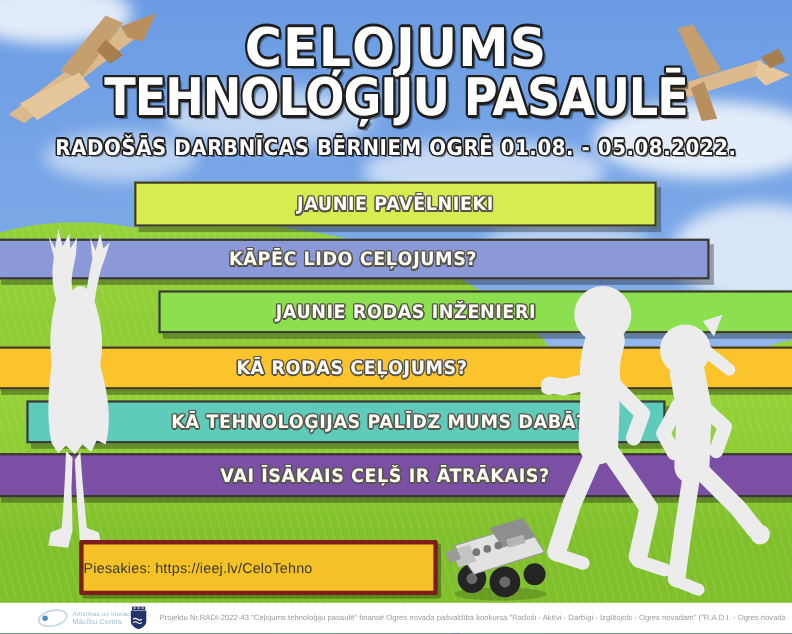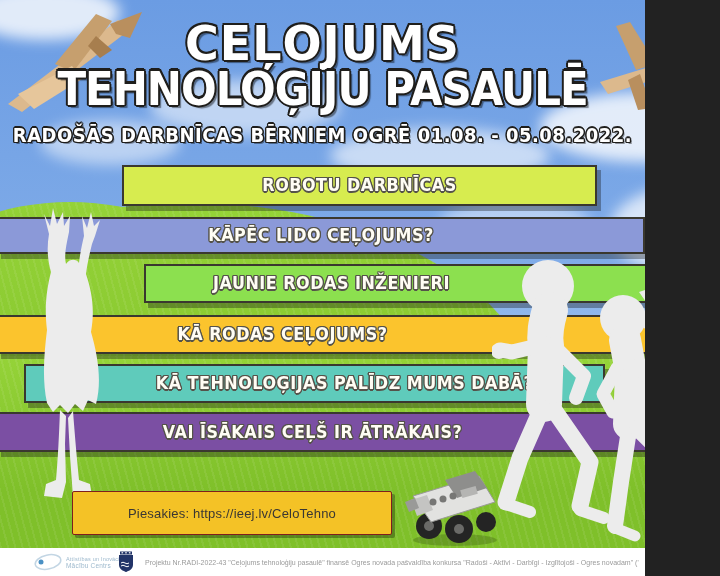--- a/index.html
+++ b/index.html
@@ -1,17 +1,17 @@
 <!DOCTYPE html>
 <html style="--sky-top: #6b9ce3; --sky-horizon: #b7d4f2; --grass: #7fc02a; --grass-light: #95d338; --ink: #1f1e1c; --title-fill: #ffffff; --bar-border: #3a382f; --label-outline: #55534a; --gold: #f4c226; --link-text: #3a3733; --fine-print: #9a9a9a; --aimc-blue: #9db9cd; --ogre-navy: #223468; --plane-tan: #d9b282; --silhouette: #ececec;"><head>
 <meta charset="utf-8">
 <style>
   html,body{margin:0;padding:0;background:#222;}
   .poster{
-    position:relative;width:645px;height:576px;overflow:hidden;
+    position:relative;width:720px;height:576px;overflow:hidden;
     font-family:"Liberation Sans",sans-serif;
     background:var(--sky-top,#6b9ce3);
   }
   
   .sky{position:absolute;inset:0;z-index:0;
     background:linear-gradient(180deg,var(--sky-top,#6b9ce3) 0%,#7fabe8 45%,var(--sky-horizon,#b7d4f2) 78%,#cfe2f6 100%);}
   .cloud{position:absolute;background:#fff;border-radius:50%;filter:blur(7px);z-index:1;}
   .hill{position:absolute;border-radius:50%;z-index:2;
     background:linear-gradient(180deg,var(--grass-light,#95d338) 0%,var(--grass,#7fc02a) 60%);}
   .hill,.grass-base{background-image:repeating-linear-gradient(75deg,rgba(255,255,255,.07) 0 2px,rgba(0,0,0,0) 2px 7px),
@@ -43,23 +43,23 @@
   .bar3{left:144px;top:264px;right:-4px;height:35px;}
   .bar4{left:-3px;top:315px;right:-3px;height:35px;}
   .bar5{left:24px;top:364px;width:577px;height:35px;}
   .bar6{left:-3px;top:412px;right:-3px;height:36px;}
   
   .plane{position:absolute;z-index:3;}
   .silhouette{position:absolute;z-index:6;}
   .robot{position:absolute;left:403px;top:458px;z-index:6;}
   
   .linkbox{position:absolute;left:72px;top:491px;width:318px;height:42px;z-index:7;
-    background:var(--gold,#f4c226);border:1px solid #7f1d1d;border-radius:2px;
+    background:var(--gold,#f4c226);border:4px solid #7f1d1d;border-radius:2px;
     box-shadow:3px 3px 0 rgba(0,0,0,.3);
-    display:flex;flex-direction:column;align-items:center;justify-content:center;}
+    display:flex;flex-direction:row;align-items:center;}
   .linkbox div{font-size:13px;line-height:19px;color:var(--link-text,#3a3733);letter-spacing:.2px;white-space:nowrap;}
   
   .footer{position:absolute;left:0;right:0;bottom:0;height:28px;background:#fff;z-index:8;
     display:flex;align-items:center;}
   .aimc{position:absolute;left:33px;top:3px;display:flex;align-items:center;gap:3px;}
   .aimc-text{display:flex;flex-direction:column;line-height:6px;}
   .aimc-text span{font-size:5.5px;color:var(--aimc-blue,#9db9cd);letter-spacing:.2px;}
   .aimc-text .l2{font-size:6.5px;margin-top:1px;}
   .ogre{position:absolute;left:118px;top:3px;}
   .fine{position:absolute;left:145px;right:6px;top:0;bottom:0;display:flex;align-items:center;
@@ -100,21 +100,21 @@
     <polygon points="44,58 56,92 42,94 32,64" fill="#b98f5e"></polygon>
     <polygon points="94,40 122,52 100,62 90,52" fill="#e6c69b"></polygon>
     <polygon points="96,36 112,28 118,40 104,46" fill="#a77e4e"></polygon>
   </svg>
 
   <div class="title1 outline">CEĻOJUMS</div>
   <div class="title2 outline">TEHNOLOĢIJU PASAULĒ</div>
   <div class="subtitle">RADOŠĀS DARBNĪCAS BĒRNIEM OGRĒ 01.08. - 05.08.2022.</div>
 
   <div class="bar bar1" style="background: rgb(215, 236, 79);">
-    <span class="bar-label">ROBOTU DARBNĪCAS</span>
+    <span class="bar-label">JAUNIE PAVĒLNIEKI</span>
   </div>
   <div class="bar bar2" style="background: rgb(139, 153, 216);">
     <span class="bar-label">KĀPĒC LIDO CEĻOJUMS?</span>
   </div>
   <div class="bar bar3" style="background: rgb(140, 224, 79);">
     <span class="bar-label" style="margin-left:-130px">JAUNIE RODAS INŽENIERI</span>
   </div>
   <div class="bar bar4" style="background: rgb(251, 196, 45);">
     <span class="bar-label" style="margin-left:-80px">KĀ RODAS CEĻOJUMS?</span>
   </div>

